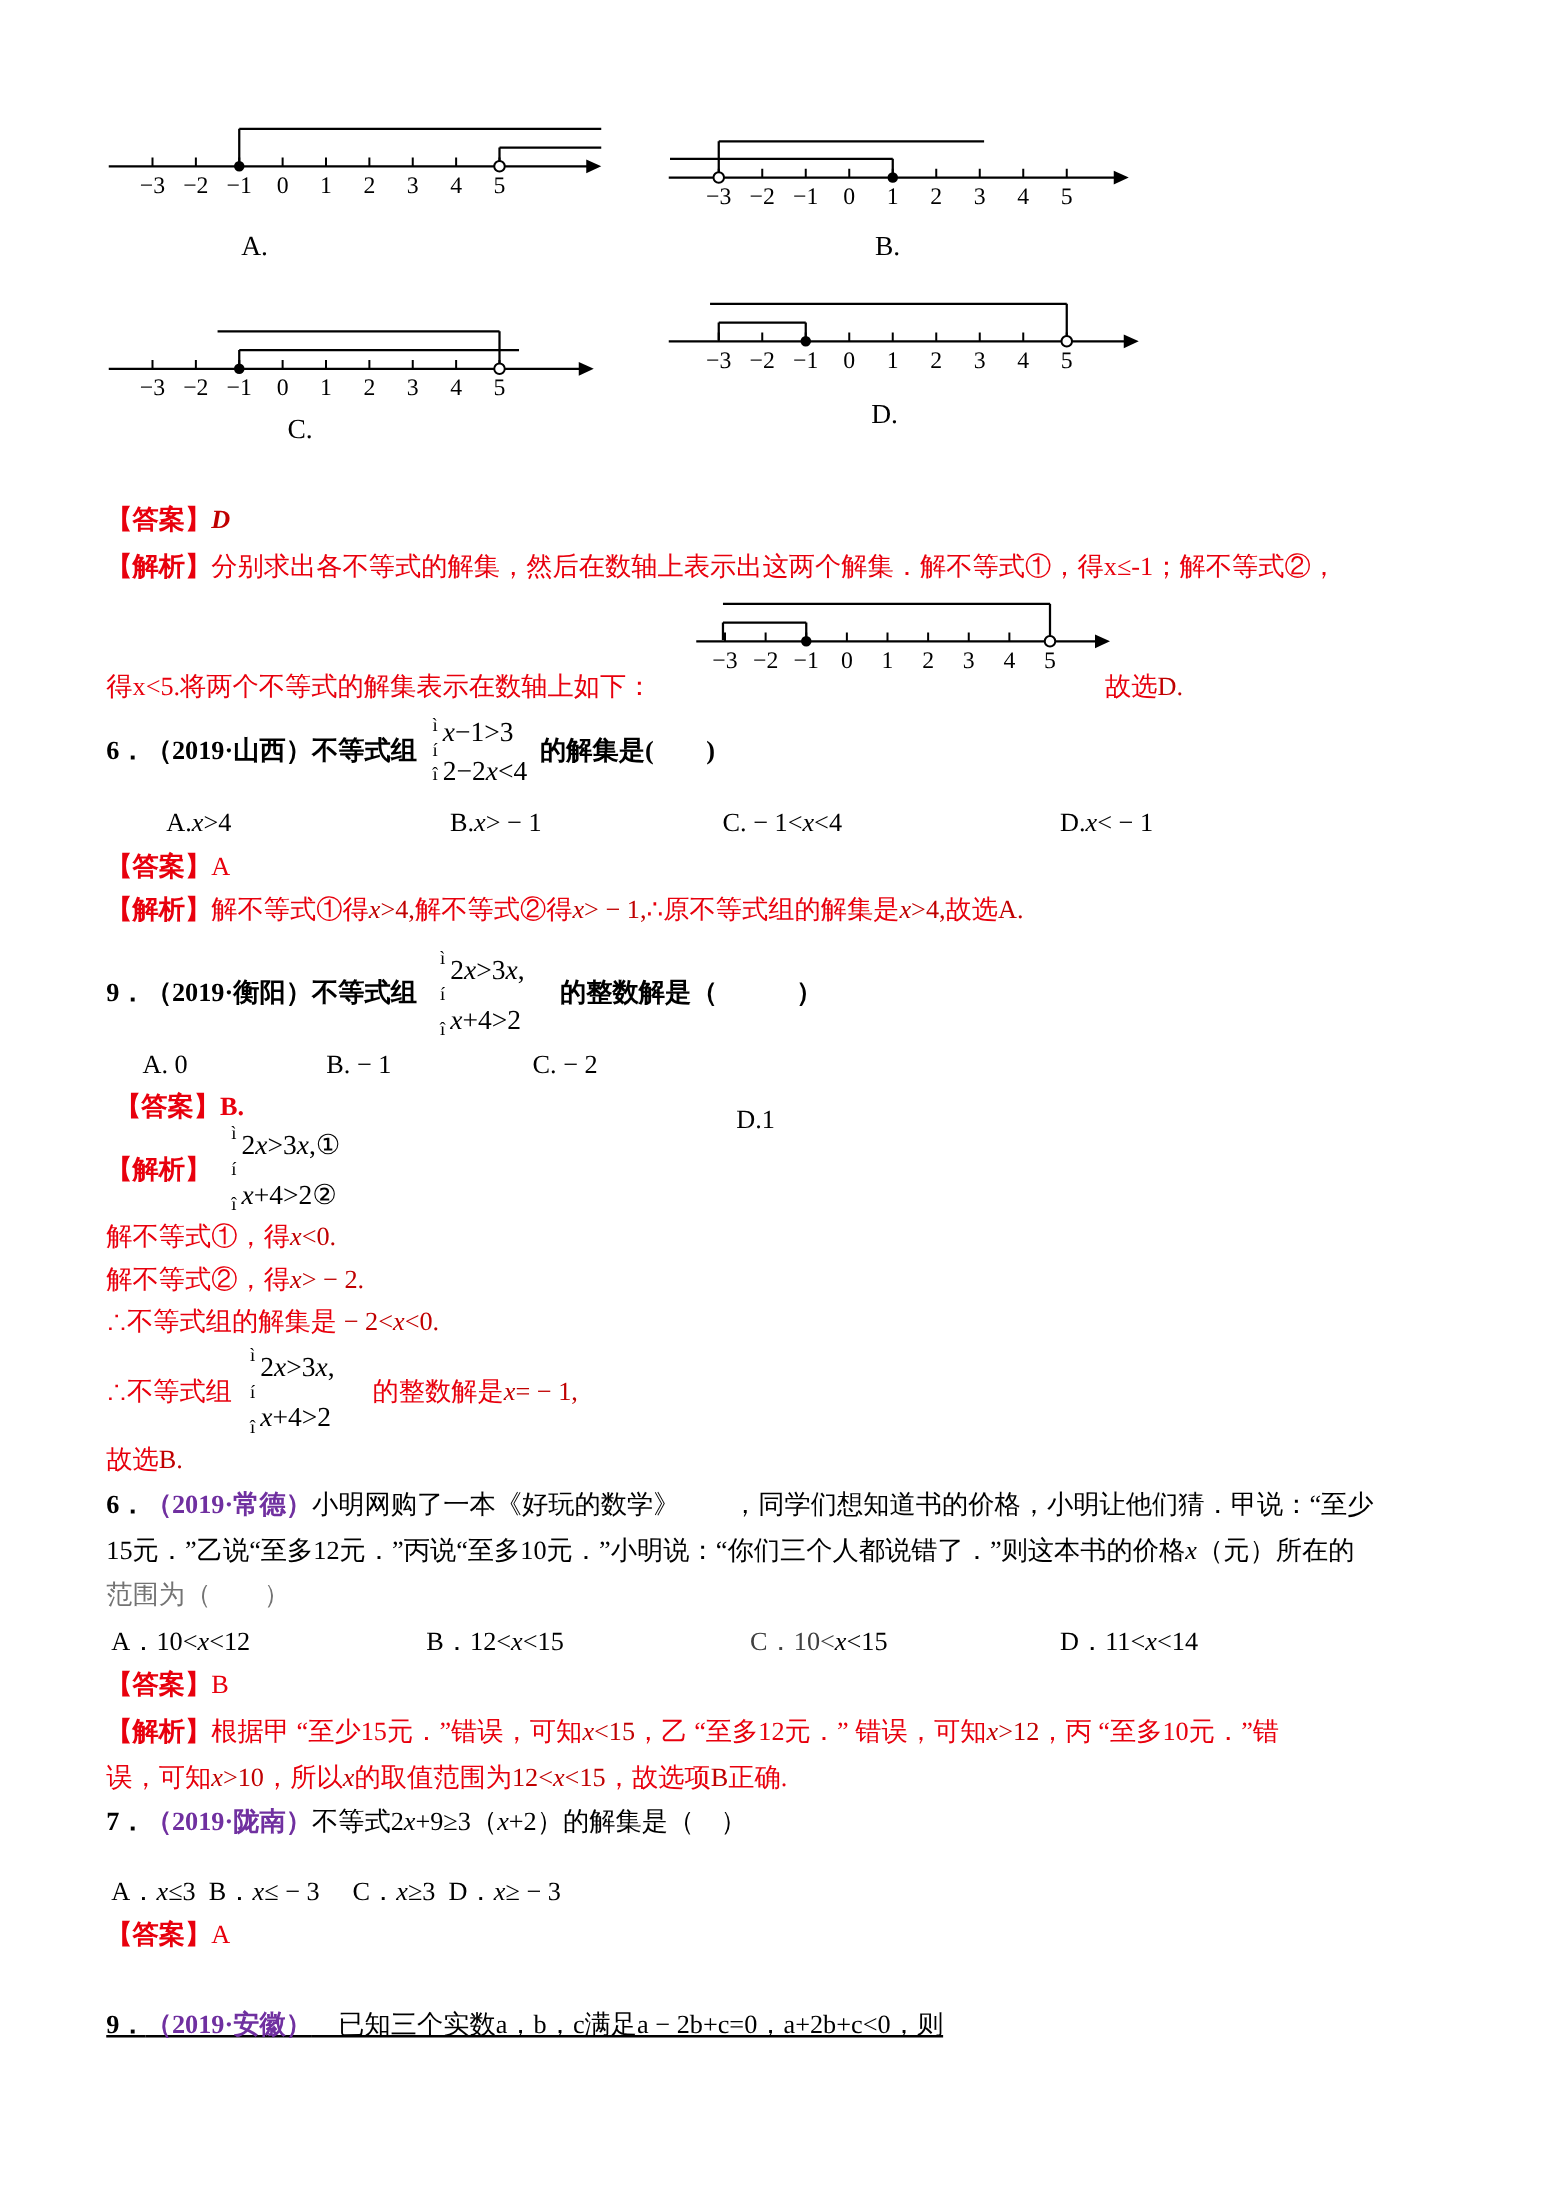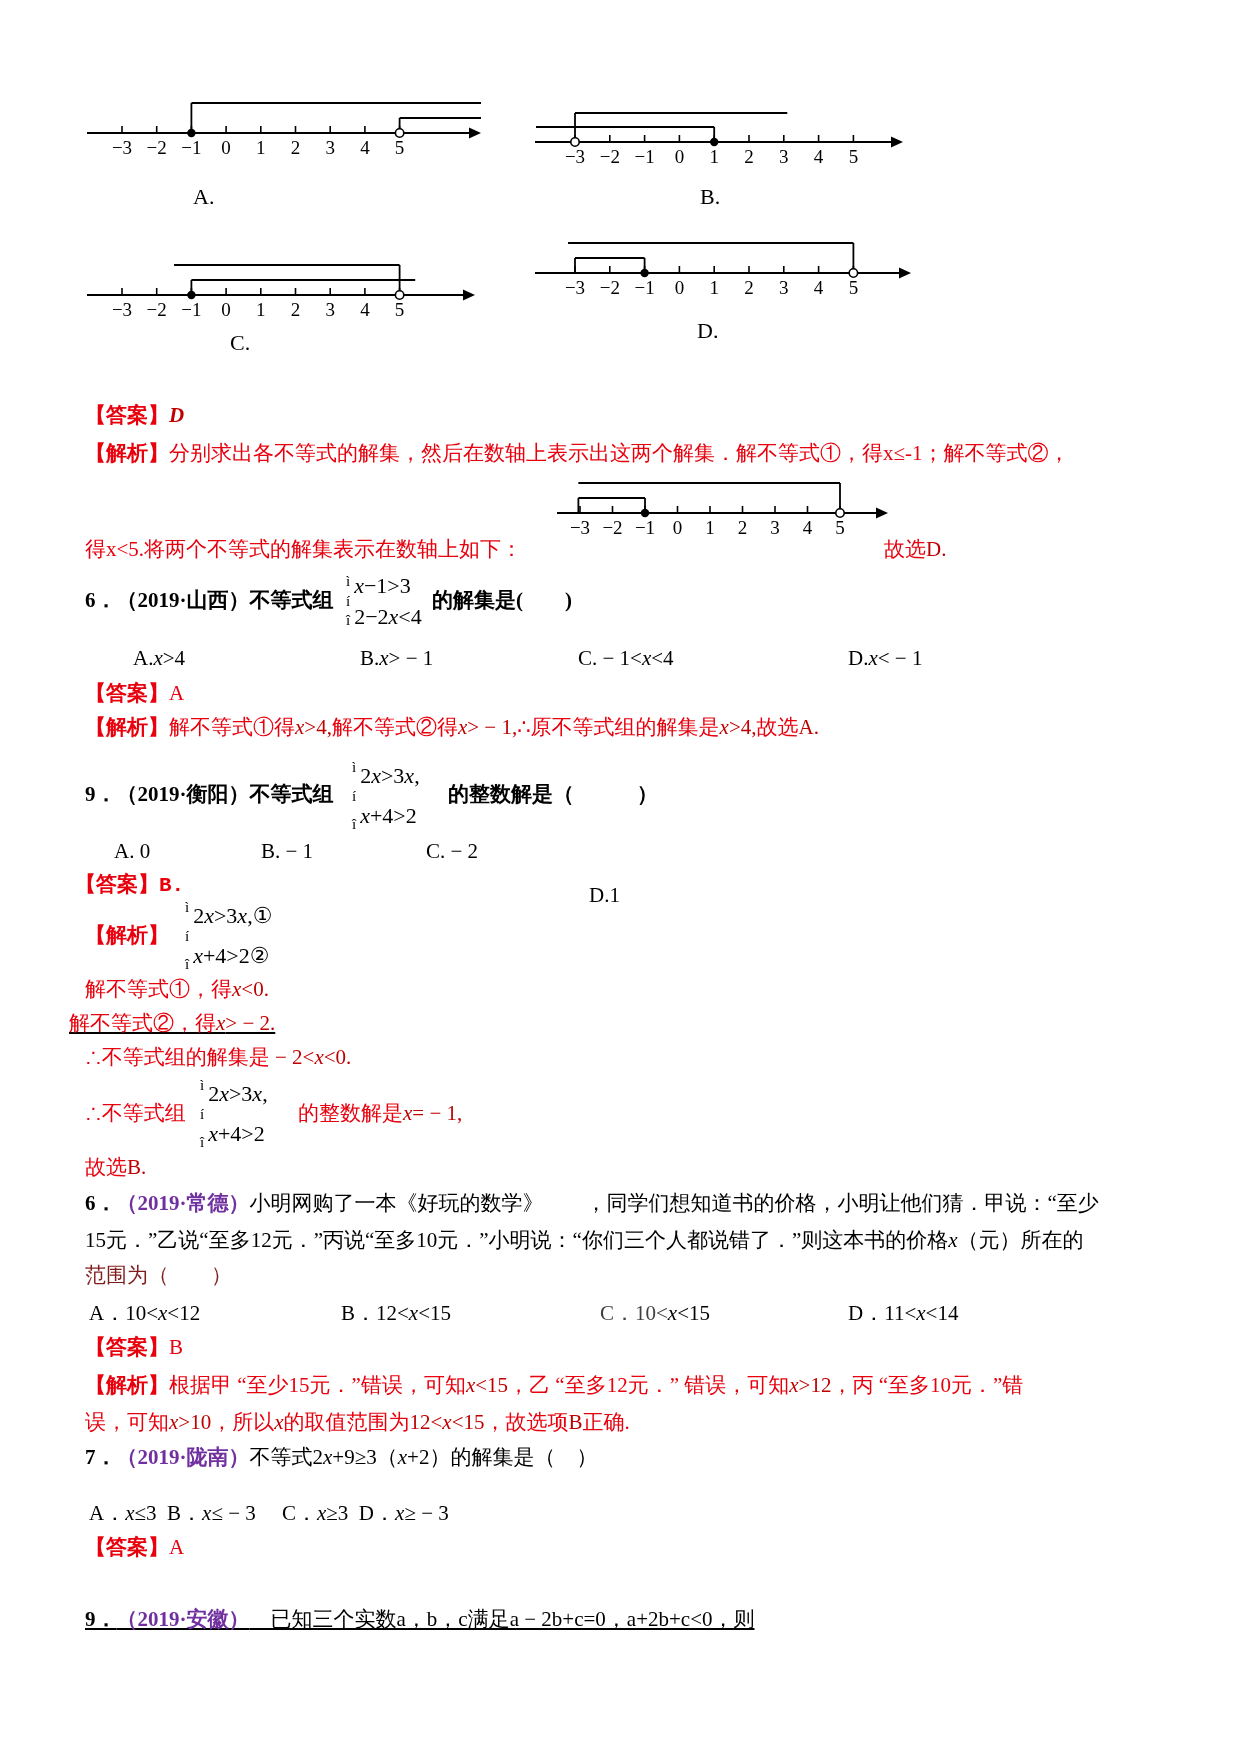--- a/index.html
+++ b/index.html
@@ -30,31 +30,31 @@
     <div class="tl" style="left: 578px; top: 645px;"><span style="color: rgb(0, 0, 0);">C. − 1&lt;</span><span style="color: rgb(0, 0, 0); font-style: italic;">x</span><span style="color: rgb(0, 0, 0);">&lt;4</span></div>
     <div class="tl" style="left: 848px; top: 645px;"><span style="color: rgb(0, 0, 0);">D.</span><span style="color: rgb(0, 0, 0); font-style: italic;">x</span><span style="color: rgb(0, 0, 0);">&lt; − 1</span></div>
     <div class="tl" style="left: 85px; top: 680px;"><span style="color: rgb(232, 0, 13); font-weight: 700;">【答案】</span><span style="color: rgb(232, 0, 13);">A</span></div>
     <div class="tl" style="left: 85px; top: 714px;"><span style="color: rgb(232, 0, 13); font-weight: 700;">【解析】</span><span style="color: rgb(232, 0, 13);">解不等式①得</span><span style="color: rgb(192, 0, 0); font-style: italic;">x</span><span style="color: rgb(192, 0, 0);">&gt;4,</span><span style="color: rgb(232, 0, 13);">解不等式②得</span><span style="color: rgb(192, 0, 0); font-style: italic;">x</span><span style="color: rgb(192, 0, 0);">&gt; − 1,</span><span style="color: rgb(232, 0, 13);">∴原不等式组的解集是</span><span style="color: rgb(192, 0, 0); font-style: italic;">x</span><span style="color: rgb(192, 0, 0);">&gt;4,</span><span style="color: rgb(232, 0, 13);">故选</span><span style="color: rgb(192, 0, 0);">A.</span></div>
     <div class="tl" style="left: 85px; top: 781px;"><span style="color: rgb(0, 0, 0); font-weight: 700;">9．（2019·衡阳）不等式组</span></div>
     <div class="tl" style="left: 448px; top: 781px;"><span style="color: rgb(0, 0, 0); font-weight: 700;">的整数解是（　　　）</span></div>
     <div class="tl" style="left: 114px; top: 838px;"><span style="color: rgb(0, 0, 0);">A. 0</span></div>
     <div class="tl" style="left: 261px; top: 838px;"><span style="color: rgb(0, 0, 0);">B. − 1</span></div>
     <div class="tl" style="left: 426px; top: 838px;"><span style="color: rgb(0, 0, 0);">C. − 2</span></div>
     <div class="tl" style="left: 589px; top: 838px; margin-top: 44px;"><span style="color: rgb(0, 0, 0);">D.1</span></div>
-    <div class="tl" style="left: 75px; top: 872px; font-family: Liberation Mono, monospace;"><span style="color: rgb(232, 0, 13); font-weight: 700;">【答案】</span><span style="color: rgb(232, 0, 13); font-weight: 700;">B.</span></div>
+    <div class="tl" style="left: 92px; top: 872px;"><span style="color: rgb(232, 0, 13); font-weight: 700;">【答案】</span><span style="color: rgb(232, 0, 13); font-weight: 700;">B.</span></div>
     <div class="tl" style="left: 85px; top: 922px;"><span style="color: rgb(232, 0, 13); font-weight: 700;">【解析】</span></div>
     <div class="tl" style="left: 85px; top: 976px;"><span style="color: rgb(232, 0, 13);">解不等式①，得</span><span style="color: rgb(192, 0, 0); font-style: italic;">x</span><span style="color: rgb(192, 0, 0);">&lt;0.</span></div>
-    <div class="tl" style="left: 69px; top: 1010px; text-decoration: underline;"><span style="color: rgb(232, 0, 13);">解不等式②，得</span><span style="color: rgb(192, 0, 0); font-style: italic;">x</span><span style="color: rgb(192, 0, 0);">&gt; − 2.</span></div>
+    <div class="tl" style="left: 85px; top: 1010px;"><span style="color: rgb(232, 0, 13);">解不等式②，得</span><span style="color: rgb(192, 0, 0); font-style: italic;">x</span><span style="color: rgb(192, 0, 0);">&gt; − 2.</span></div>
     <div class="tl" style="left: 85px; top: 1044px;"><span style="color: rgb(232, 0, 13);">∴不等式组的解集是</span><span style="color: rgb(192, 0, 0);"> − 2&lt;</span><span style="color: rgb(192, 0, 0); font-style: italic;">x</span><span style="color: rgb(192, 0, 0);">&lt;0.</span></div>
     <div class="tl" style="left: 85px; top: 1100px;"><span style="color: rgb(232, 0, 13);">∴不等式组</span></div>
     <div class="tl" style="left: 298px; top: 1100px;"><span style="color: rgb(232, 0, 13);">的整数解是</span><span style="color: rgb(192, 0, 0); font-style: italic;">x</span><span style="color: rgb(192, 0, 0);">= − 1,</span></div>
     <div class="tl" style="left: 85px; top: 1154px;"><span style="color: rgb(232, 0, 13);">故选</span><span style="color: rgb(192, 0, 0);">B.</span></div>
     <div class="tl" style="left: 85px; top: 1190px;"><span style="color: rgb(0, 0, 0); font-weight: 700;">6．</span><span style="color: rgb(112, 48, 160); font-weight: 700;">（2019·常德）</span><span style="color: rgb(0, 0, 0);">小明网购了一本《好玩的数学》　　，同学们想知道书的价格，小明让他们猜．甲说：“至少</span></div>
     <div class="tl" style="left: 85px; top: 1227px;"><span style="color: rgb(0, 0, 0);">15元．”乙说“至多12元．”丙说“至多10元．”小明说：“你们三个人都说错了．”则这本书的价格</span><span style="color: rgb(0, 0, 0); font-style: italic;">x</span><span style="color: rgb(0, 0, 0);">（元）所在的</span></div>
-    <div class="tl" style="left: 85px; top: 1262px;"><span style="color: #7f1d1d; text-align: center;">范围为（　　）</span></div>
+    <div class="tl" style="left: 85px; top: 1262px;"><span style="color: #737373; text-align: center;">范围为（　　）</span></div>
     <div class="tl" style="left: 89px; top: 1300px;"><span style="color: rgb(0, 0, 0);">A．10&lt;</span><span style="color: rgb(0, 0, 0); font-style: italic;">x</span><span style="color: rgb(0, 0, 0);">&lt;12</span></div>
     <div class="tl" style="left: 341px; top: 1300px;"><span style="color: rgb(0, 0, 0);">B．12&lt;</span><span style="color: rgb(0, 0, 0); font-style: italic;">x</span><span style="color: rgb(0, 0, 0);">&lt;15</span></div>
     <div class="tl" style="left: 600px; top: 1300px;"><span style="color: #404040;">C．10&lt;</span><span style="color: rgb(0, 0, 0); font-style: italic;">x</span><span style="color: rgb(0, 0, 0);">&lt;15</span></div>
     <div class="tl" style="left: 848px; top: 1300px;"><span style="color: rgb(0, 0, 0);">D．11&lt;</span><span style="color: rgb(0, 0, 0); font-style: italic;">x</span><span style="color: rgb(0, 0, 0);">&lt;14</span></div>
     <div class="tl" style="left: 85px; top: 1334px;"><span style="color: rgb(232, 0, 13); font-weight: 700;">【答案】</span><span style="color: rgb(232, 0, 13);">B</span></div>
     <div class="tl" style="left: 85px; top: 1372px;"><span style="color: rgb(232, 0, 13); font-weight: 700;">【解析】</span><span style="color: rgb(232, 0, 13);">根据甲 “至少15元．”错误，可知</span><span style="color: rgb(192, 0, 0); font-style: italic;">x</span><span style="color: rgb(192, 0, 0);">&lt;15</span><span style="color: rgb(232, 0, 13);">，乙 “至多12元．” 错误，可知</span><span style="color: rgb(192, 0, 0); font-style: italic;">x</span><span style="color: rgb(192, 0, 0);">&gt;12</span><span style="color: rgb(232, 0, 13);">，丙 “至多10元．”错</span></div>
     <div class="tl" style="left: 85px; top: 1409px;"><span style="color: rgb(232, 0, 13);">误，可知</span><span style="color: rgb(192, 0, 0); font-style: italic;">x</span><span style="color: rgb(192, 0, 0);">&gt;10</span><span style="color: rgb(232, 0, 13);">，所以</span><span style="color: rgb(192, 0, 0); font-style: italic;">x</span><span style="color: rgb(232, 0, 13);">的取值范围为</span><span style="color: rgb(192, 0, 0);">12&lt;</span><span style="color: rgb(192, 0, 0); font-style: italic;">x</span><span style="color: rgb(192, 0, 0);">&lt;15</span><span style="color: rgb(232, 0, 13);">，故选项</span><span style="color: rgb(192, 0, 0);">B</span><span style="color: rgb(232, 0, 13);">正确.</span></div>
     <div class="tl" style="left: 85px; top: 1444px;"><span style="color: rgb(0, 0, 0); font-weight: 700;">7．</span><span style="color: rgb(112, 48, 160); font-weight: 700;">（2019·陇南）</span><span style="color: rgb(0, 0, 0);">不等式2</span><span style="color: rgb(0, 0, 0); font-style: italic;">x</span><span style="color: rgb(0, 0, 0);">+9≥3（</span><span style="color: rgb(0, 0, 0); font-style: italic;">x</span><span style="color: rgb(0, 0, 0);">+2）的解集是（　）</span></div>
     <div class="tl" style="left: 89px; top: 1500px;"><span style="color: rgb(0, 0, 0);">A．</span><span style="color: rgb(0, 0, 0); font-style: italic;">x</span><span style="color: rgb(0, 0, 0);">≤3  B．</span><span style="color: rgb(0, 0, 0); font-style: italic;">x</span><span style="color: rgb(0, 0, 0);">≤ − 3　 C．</span><span style="color: rgb(0, 0, 0); font-style: italic;">x</span><span style="color: rgb(0, 0, 0);">≥3  D．</span><span style="color: rgb(0, 0, 0); font-style: italic;">x</span><span style="color: rgb(0, 0, 0);">≥ − 3</span></div>
     <div class="tl" style="left: 85px; top: 1534px;"><span style="color: rgb(232, 0, 13); font-weight: 700;">【答案】</span><span style="color: rgb(232, 0, 13);">A</span></div>

